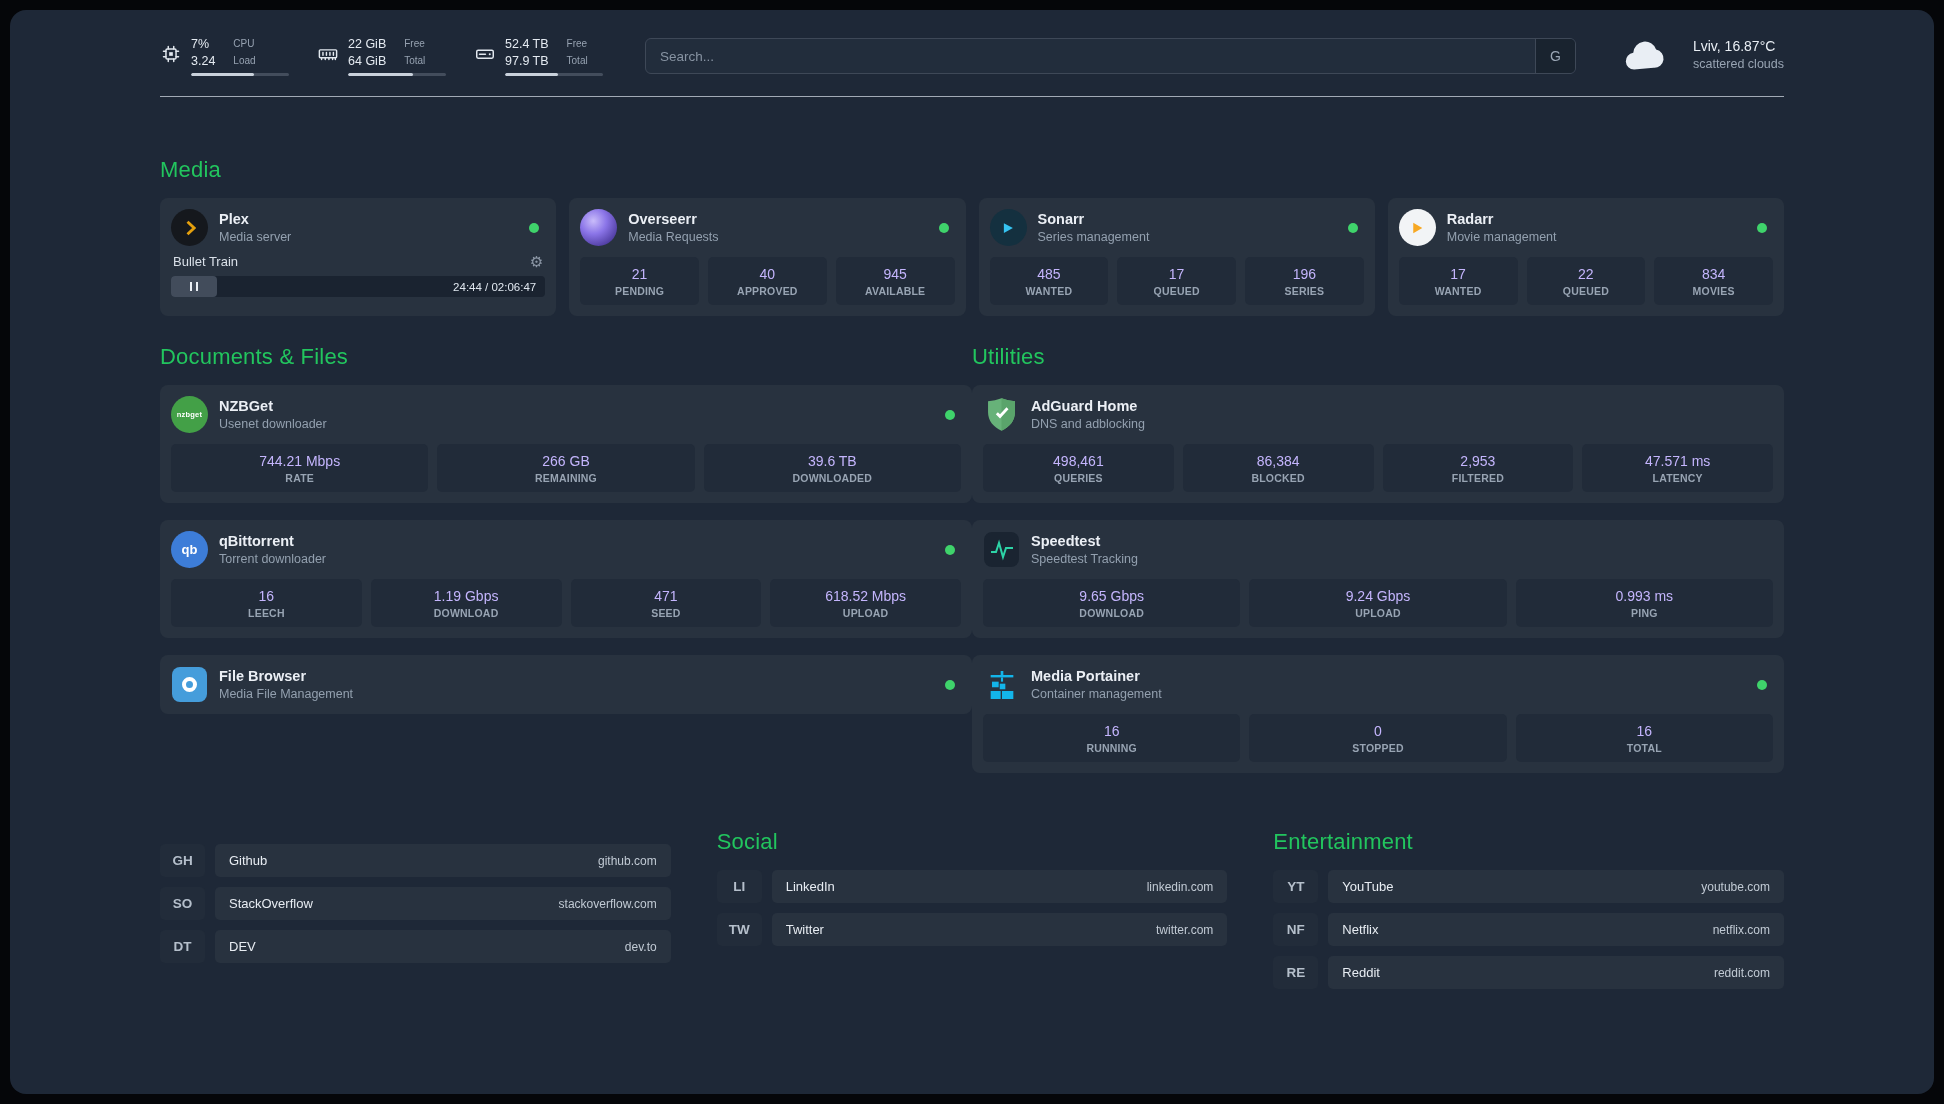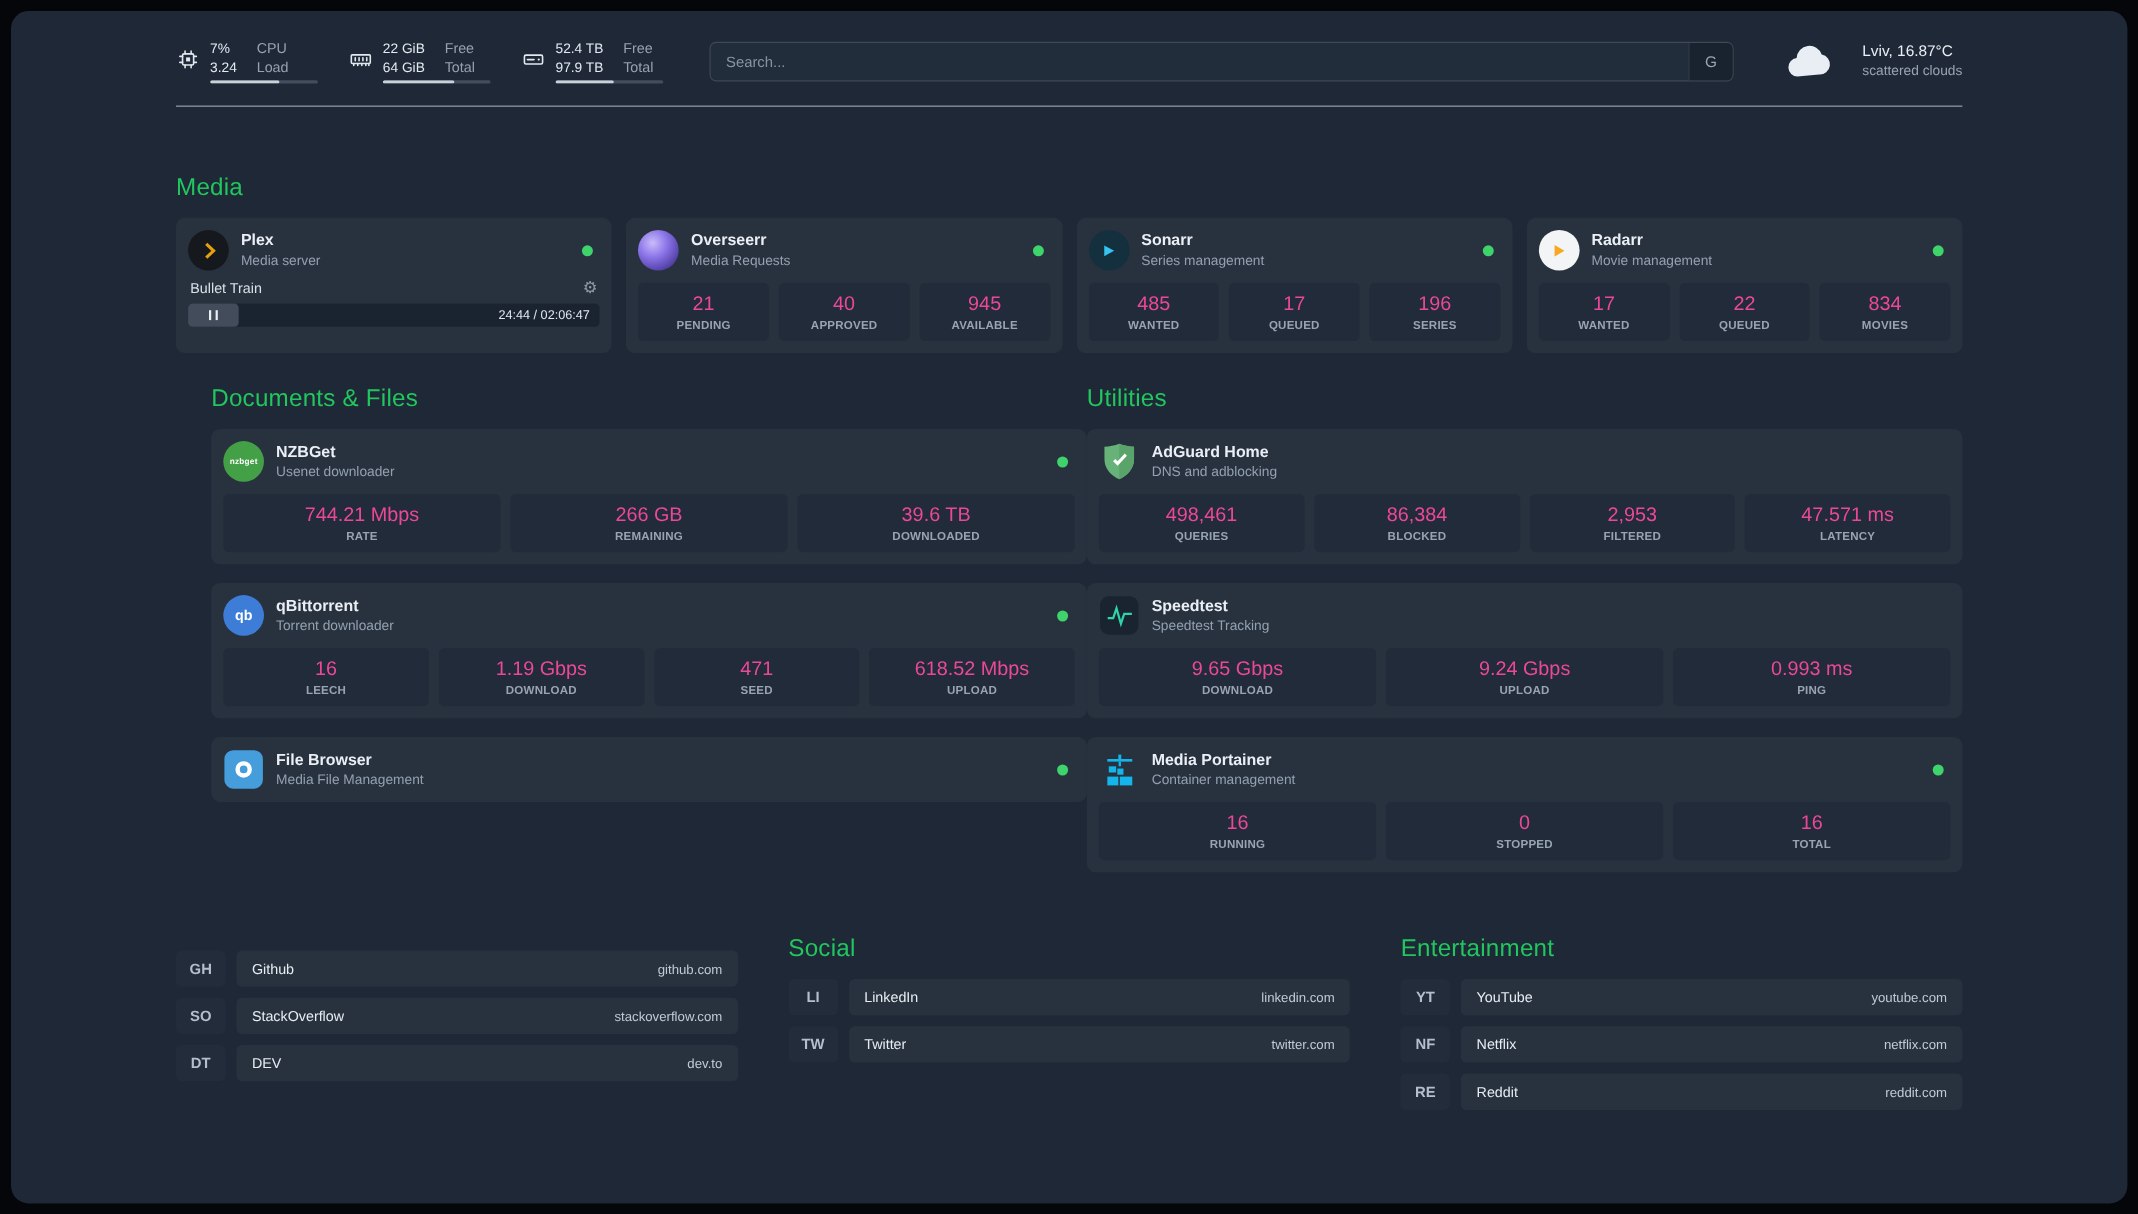--- a/index.html
+++ b/index.html
@@ -10,21 +10,21 @@
 
   
   .topbar { display:flex; align-items:flex-start; padding-top:26px; }
   .resources { display:flex; gap:28px; }
   .res { display:flex; gap:9px; }
   .res-icon { width:22px; height:22px; color:#e2e8ef; margin-top:7px; }
   .res-icon svg { width:22px; height:22px; display:block; }
   .res-rows { display:flex; gap:18px; }
   .res-col { display:flex; flex-direction:column; }
   .res-values span { font-size:12.5px; color:#e4eaf1; line-height:16.5px; white-space:nowrap; }
-  .res-labels span { font-size:13px; color:#96a2b1; line-height:16.5px; white-space:nowrap; }
+  .res-labels span { font-size:10px; color:#96a2b1; line-height:16.5px; white-space:nowrap; }
   .res-bar { margin-top:4px; width:98px; height:3px; background:#434d5c; border-radius:2px; overflow:hidden; }
   .res-bar-fill { display:block; height:100%; background:#c9d1db; border-radius:2px; }
 
   .searchbar { flex:1; position:relative; height:36px; margin:2px 46px 0 42px; }
   .search-input { width:100%; height:100%; background:#222d3c; border:1px solid #3e4857; border-radius:6px;
                   padding:0 52px 0 14px; color:#dde4ec; font-size:13.5px; font-family:inherit; outline:none; }
   .search-input::placeholder { color:#8793a2; }
   .search-provider { position:absolute; right:1px; top:1px; bottom:1px; width:40px; background:#19232f;
                      border:none; border-left:1px solid #3e4857; border-radius:0 5px 5px 0; color:#9aa6b5;
                      font-size:14px; font-family:inherit; cursor:pointer; }
@@ -33,33 +33,33 @@
   .weather-icon svg { width:44px; height:33px; display:block; }
   .weather-loc { font-size:14px; color:#e9eef4; white-space:nowrap; }
   .weather-cond { font-size:12.5px; color:#98a4b3; margin-top:3px; white-space:nowrap; }
 
   .divider { margin-top:20px; height:1px; background:#c3cad4; opacity:.8; }
 
   
   .section-title { font-size:22px; font-weight:500; color:#22c55e; letter-spacing:.2px; }
   .media-title { margin-top:60px; }
   .media-grid { margin-top:15px; display:grid; grid-template-columns:repeat(4,1fr); gap:13px; align-items:stretch; }
-  .two-col { display:grid; grid-template-columns:1fr 1fr; margin-top:28px; align-items:start;margin-left:32px; }
+  .two-col { display:grid; grid-template-columns:1fr 1fr; margin-top:28px; align-items:start; }
   .card-stack { margin-top:15px; display:flex; flex-direction:column; gap:17px; }
 
   
   .card { background:#28323f; border-radius:8px; padding:11px 11px; }
   .card-header { display:flex; align-items:center; gap:11px; }
   .svc-text { min-width:0; }
   .svc-name { font-size:14.5px; font-weight:600; color:#ebeff5; white-space:nowrap; }
   .svc-desc { font-size:12.5px; color:#93a0af; margin-top:3px; white-space:nowrap; }
   .status-dot { width:10px; height:10px; border-radius:50%; background:#3fd36b; margin-left:auto; margin-right:6px; flex:0 0 auto; }
   .stats { display:flex; gap:9px; margin-top:11px; }
   .stat { flex:1; background:#212b39; border-radius:5px; padding:9px 4px 8px; text-align:center; min-width:0; }
-  .stat-value { font-size:18px; color:#ec4899; white-space:nowrap; }
+  .stat-value { font-size:14px; color:#c4b5fd; white-space:nowrap; }
   .stat-label { font-size:10.5px; font-weight:700; color:#98a4b3; margin-top:3px; letter-spacing:.2px; white-space:nowrap; }
 
   
   .svc-icon { width:37px; height:37px; flex:0 0 auto; display:flex; align-items:center; justify-content:center; }
   .icon-circle { width:37px; height:37px; border-radius:50%; display:flex; align-items:center; justify-content:center; }
   .plex-bg { background:#15181d; }
   .plex-bg svg { width:20px; height:20px; }
   .overseerr-bg { background:radial-gradient(circle at 36% 32%, #c9bcfa 0%, #8b75e8 38%, #4c3a9e 80%); }
   .sonarr-bg { background:#14303f; }
   .sonarr-bg svg, .radarr-bg svg { width:18px; height:18px; }

